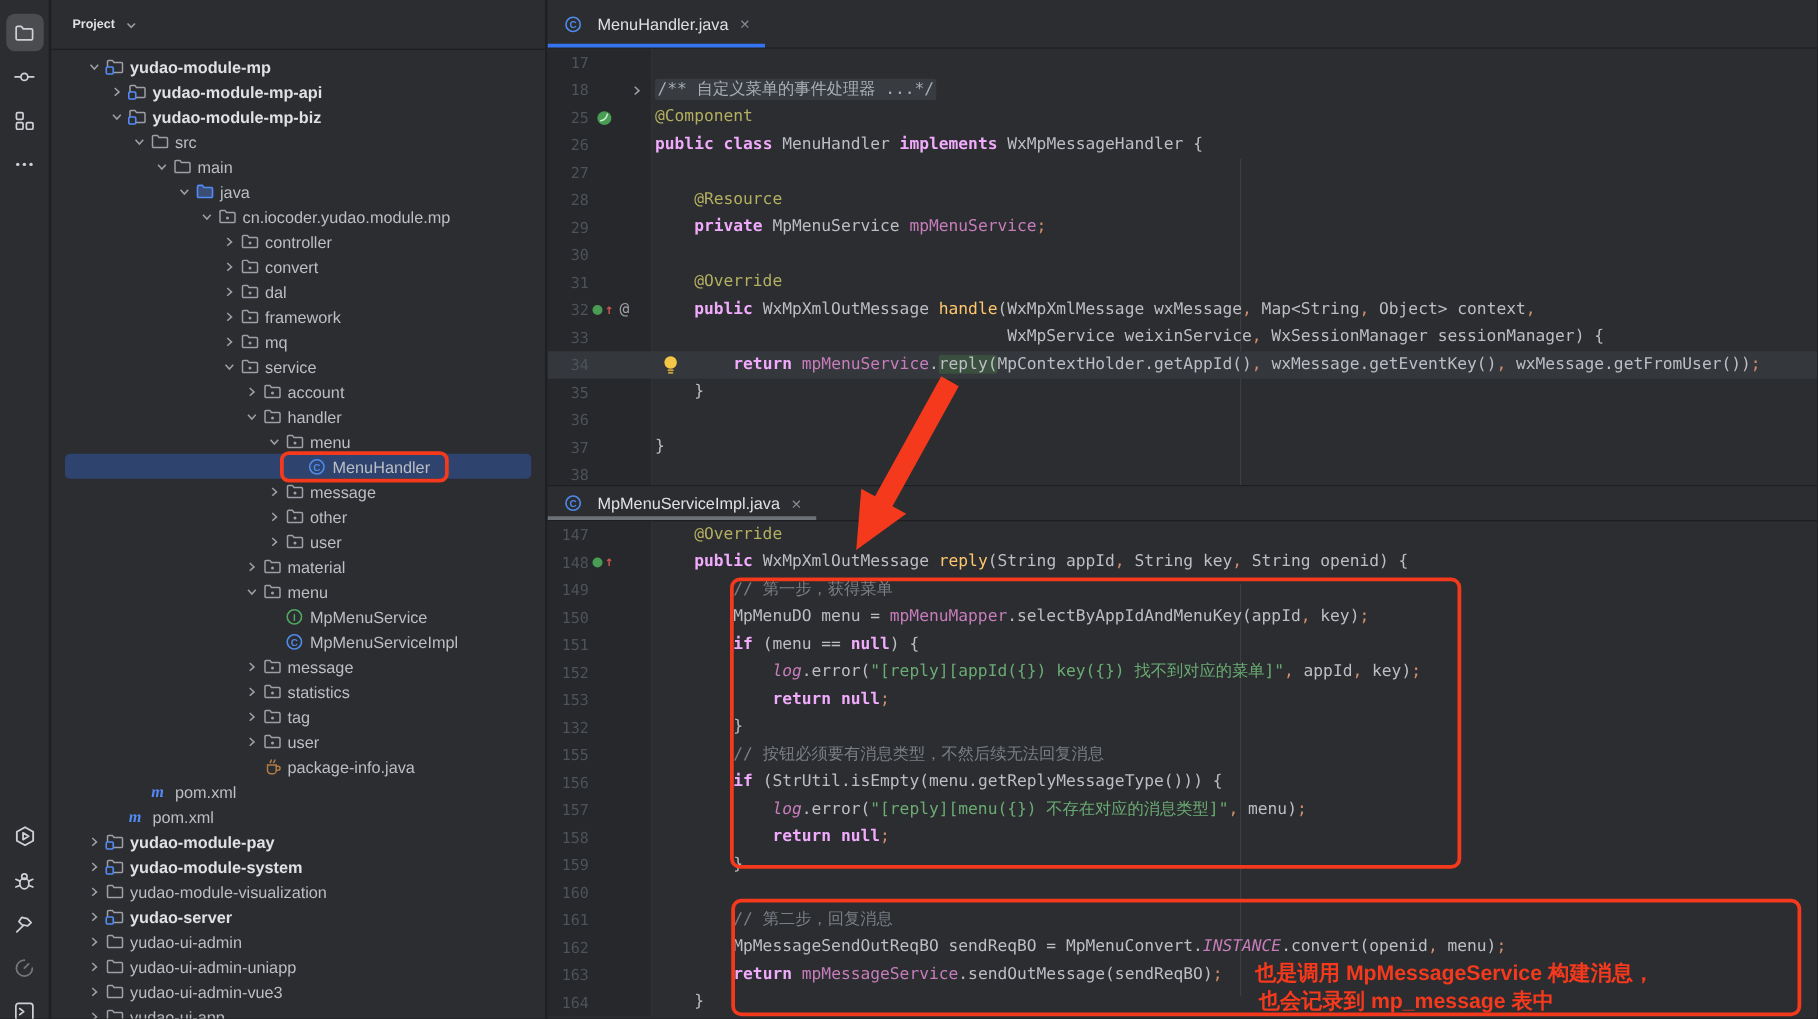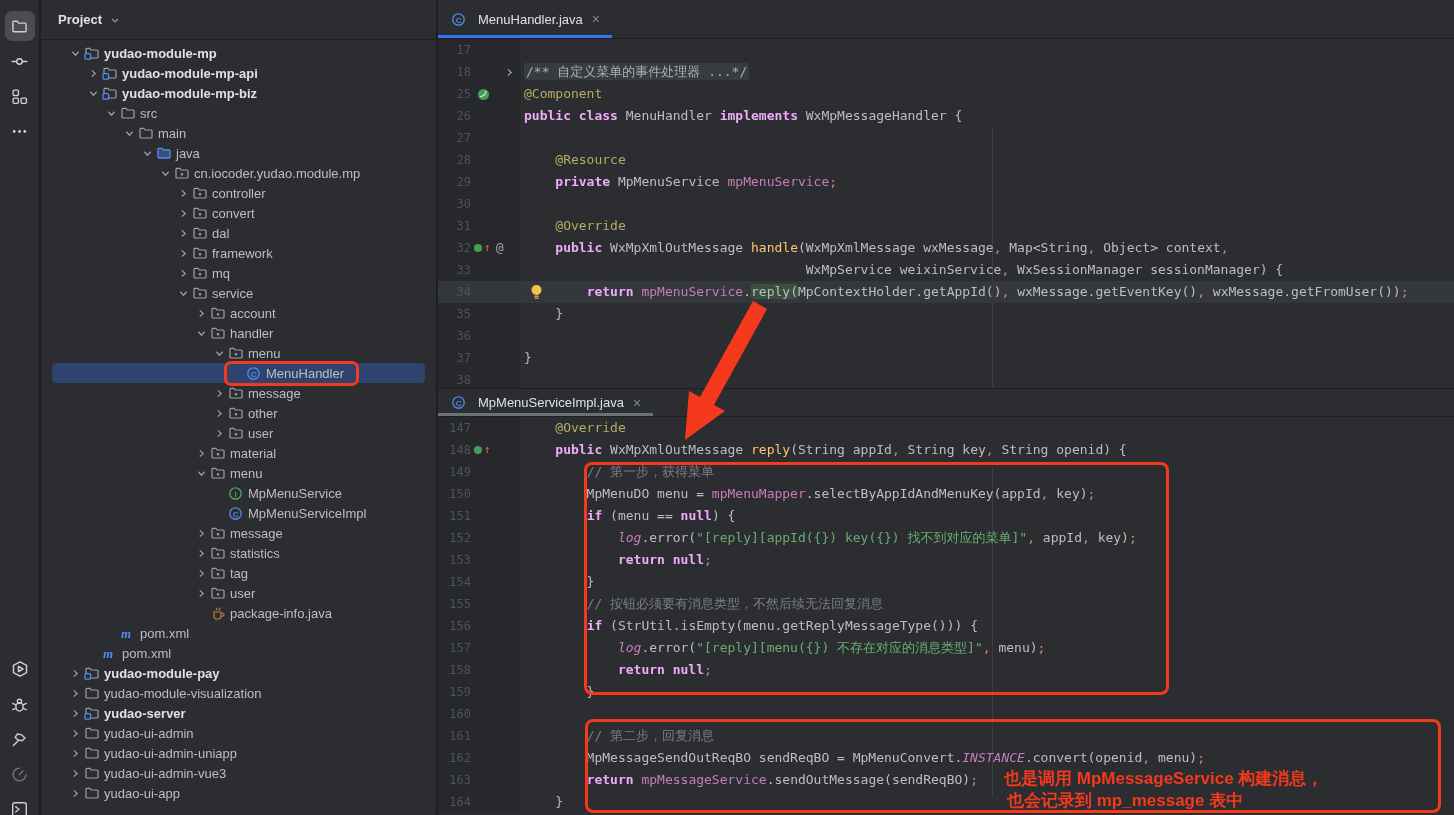--- a/index.html
+++ b/index.html
@@ -17,21 +17,21 @@
   .ab-btn { width:30px; height:30px; margin:5px auto; border-radius:7px;
     display:flex; align-items:center; justify-content:center; color:#CED0D6; }
   .ab-btn.active { background:#4A4C4F; }
   .ab-btn.dim { opacity:.45; }
   .ab-btn svg { display:block; }
   
   .project-panel { position:absolute; left:41px; top:0; width:396px; height:815px;
     background:#2B2D30; overflow:hidden; border-right:1px solid #1E1F22; }
   .pp-header { height:40px; display:flex; align-items:center; padding-left:17px;
     border-bottom:1px solid #1E1F22; }
-  .pp-title { font-size:13px; font-weight:700; color:#DFE1E5; }
+  .pp-title { font-size:10px; font-weight:700; color:#DFE1E5; }
   .pp-chevron { margin-left:7px; color:#9DA0A6; display:flex; }
   .tree { position:absolute; top:43px; left:0; right:0; }
   .trow { height:20px; display:flex; align-items:center; font-size:13px;
     position:relative; margin:0 11px 0 11px; border-radius:4px; }
   .trow.sel { background:#2E436E; }
   .t-chev { width:17px; display:flex; justify-content:center; color:#9DA0A6; flex:0 0 17px; }
   .t-icon { width:20px; display:flex; justify-content:flex-start; align-items:center; flex:0 0 20px; }
   .t-label { color:#BCBEC4; white-space:nowrap; }
   .t-label.b { color:#DFE1E5; font-weight:700; }
   
@@ -587,20 +587,34 @@
       </div>
       <div class="trow" style="padding-left: 15px;">
         <span class="t-chev">
           <svg width="11" height="11" viewBox="0 0 16 16" fill="none" stroke="#9DA0A6" stroke-width="1.8">
             <path d="M5.5 3.5l5 4.5-5 4.5"></path>
           </svg>
         </span>
         <span class="t-icon">
           <svg width="16" height="16" viewBox="0 0 16 16">
             <path d="M2 4.2a.9.9 0 0 1 .9-.9h3l1.3 1.7h5.9a.9.9 0 0 1 .9.9v6.2a.9.9 0 0 1-.9.9H2.9a.9.9 0 0 1-.9-.9z" fill="none" stroke="#9DA0A6" stroke-width="1.2"></path>
+            <rect x="1" y="8.6" width="5.6" height="5.6" rx="1" fill="#2B2D30" stroke="#548AF7" stroke-width="1.3"></rect>
+          </svg>
+        </span>
+        <span class="t-label b">yudao-module-system</span>
+      </div>
+      <div class="trow" style="padding-left: 15px;">
+        <span class="t-chev">
+          <svg width="11" height="11" viewBox="0 0 16 16" fill="none" stroke="#9DA0A6" stroke-width="1.8">
+            <path d="M5.5 3.5l5 4.5-5 4.5"></path>
+          </svg>
+        </span>
+        <span class="t-icon">
+          <svg width="16" height="16" viewBox="0 0 16 16">
+            <path d="M2 4.2a.9.9 0 0 1 .9-.9h3l1.3 1.7h5.9a.9.9 0 0 1 .9.9v6.2a.9.9 0 0 1-.9.9H2.9a.9.9 0 0 1-.9-.9z" fill="none" stroke="#9DA0A6" stroke-width="1.2"></path>
           </svg>
         </span>
         <span class="t-label">yudao-module-visualization</span>
       </div>
       <div class="trow" style="padding-left: 15px;">
         <span class="t-chev">
           <svg width="11" height="11" viewBox="0 0 16 16" fill="none" stroke="#9DA0A6" stroke-width="1.8">
             <path d="M5.5 3.5l5 4.5-5 4.5"></path>
           </svg>
         </span>
@@ -732,21 +746,21 @@
     <div class="gutterbg"></div>
     <div class="guide" style="left:554px; top:50px; height:330px;"></div>
     <div class="codewrap" id="code1">
         <div class="line"><span class="lnum">147</span><span class="tok-d">    </span><span class="tok-a">@Override</span></div>
         <div class="line"><span class="lnum">148</span><span class="marker mk-ovr"><span class="ovr-dot"></span><span class="ovr-up">↑</span></span><span class="tok-d">    </span><span class="tok-k">public</span><span class="tok-d"> WxMpXmlOutMessage </span><span class="tok-m">reply</span><span class="tok-d">(String appId</span><span class="tok-p">,</span><span class="tok-d"> String key</span><span class="tok-p">,</span><span class="tok-d"> String openid) {</span></div>
         <div class="line"><span class="lnum">149</span><span class="tok-d">        </span><span class="tok-c">// 第一步，获得菜单</span></div>
         <div class="line"><span class="lnum">150</span><span class="tok-d">        MpMenuDO menu = </span><span class="tok-f">mpMenuMapper</span><span class="tok-d">.selectByAppIdAndMenuKey(appId</span><span class="tok-p">,</span><span class="tok-d"> key)</span><span class="tok-p">;</span></div>
         <div class="line"><span class="lnum">151</span><span class="tok-d">        </span><span class="tok-k">if</span><span class="tok-d"> (menu == </span><span class="tok-k">null</span><span class="tok-d">) {</span></div>
         <div class="line"><span class="lnum">152</span><span class="tok-d">            </span><span class="tok-fi">log</span><span class="tok-d">.error(</span><span class="tok-s">"[reply][appId({}) key({}) 找不到对应的菜单]"</span><span class="tok-p">,</span><span class="tok-d"> appId</span><span class="tok-p">,</span><span class="tok-d"> key)</span><span class="tok-p">;</span></div>
         <div class="line"><span class="lnum">153</span><span class="tok-d">            </span><span class="tok-k">return</span><span class="tok-d"> </span><span class="tok-k">null</span><span class="tok-p">;</span></div>
-        <div class="line"><span class="lnum">154</span><span class="tok-d">        }</span></div>
+        <div class="line"><span class="lnum">132</span><span class="tok-d">        }</span></div>
         <div class="line"><span class="lnum">155</span><span class="tok-d">        </span><span class="tok-c">// 按钮必须要有消息类型，不然后续无法回复消息</span></div>
         <div class="line"><span class="lnum">156</span><span class="tok-d">        </span><span class="tok-k">if</span><span class="tok-d"> (StrUtil.</span><span class="tok-i">isEmpty</span><span class="tok-d">(menu.getReplyMessageType())) {</span></div>
         <div class="line"><span class="lnum">157</span><span class="tok-d">            </span><span class="tok-fi">log</span><span class="tok-d">.error(</span><span class="tok-s">"[reply][menu({}) 不存在对应的消息类型]"</span><span class="tok-p">,</span><span class="tok-d"> menu)</span><span class="tok-p">;</span></div>
         <div class="line"><span class="lnum">158</span><span class="tok-d">            </span><span class="tok-k">return</span><span class="tok-d"> </span><span class="tok-k">null</span><span class="tok-p">;</span></div>
         <div class="line"><span class="lnum">159</span><span class="tok-d">        }</span></div>
         <div class="line"><span class="lnum">160</span></div>
         <div class="line"><span class="lnum">161</span><span class="tok-d">        </span><span class="tok-c">// 第二步，回复消息</span></div>
         <div class="line"><span class="lnum">162</span><span class="tok-d">        MpMessageSendOutReqBO sendReqBO = MpMenuConvert.</span><span class="tok-fi">INSTANCE</span><span class="tok-d">.convert(openid</span><span class="tok-p">,</span><span class="tok-d"> menu)</span><span class="tok-p">;</span></div>
         <div class="line"><span class="lnum">163</span><span class="tok-d">        </span><span class="tok-k">return</span><span class="tok-d"> </span><span class="tok-f">mpMessageService</span><span class="tok-d">.sendOutMessage(sendReqBO)</span><span class="tok-p">;</span></div>
         <div class="line"><span class="lnum">164</span><span class="tok-d">    }</span></div>

